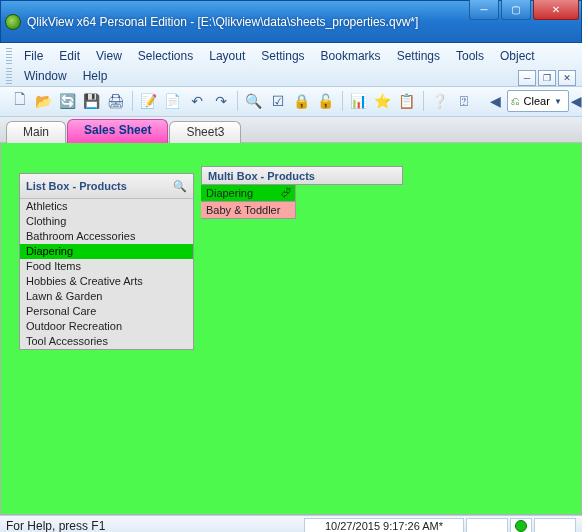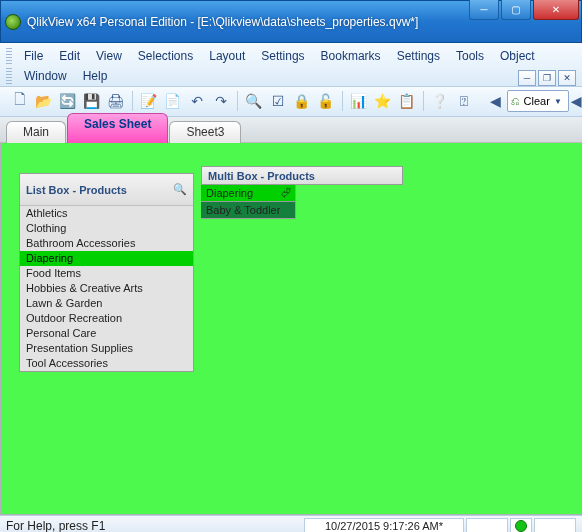--- a/index.html
+++ b/index.html
@@ -26,37 +26,37 @@
   .toolbar { display: flex; align-items: center; }
   .tbtn { width: 22px; height: 22px; display:flex; align-items:center; justify-content:center; margin: 0 1px; border: 1px solid transparent; border-radius: 3px; font-size: 14px; color:#3a5b8c; }
   .sep { width: 1px; height: 20px; background:#b9cde3; margin: 0 4px; }
   .clear-box { display:flex; align-items:center; border:1px solid #8ea9ce; background:#fff; border-radius:2px; padding:1px 6px 1px 3px; margin-left:4px; font-size:11px; height:22px; }
   .clear-box .ico { color:#2a7a20; margin-right:4px; }
   .dropdown-arrow { font-size:8px; margin-left:4px; color:#2a4d82;}
 
   
   .tabstrip { height: 26px; background: linear-gradient(#e9eef2,#d3d9dd); display:flex; align-items:flex-end; padding: 0 6px; border-bottom: 1px solid #bdbdbd; }
   .tab { height: 22px; padding: 3px 16px 2px 16px; margin-right: 1px; border: 1px solid #a7a7a7; border-bottom:none; border-radius: 6px 6px 0 0; background: linear-gradient(#fff,#e8e8e8); font-size:12px; color:#333; position:relative; top:1px; }
-  .tab.active { background: linear-gradient(#ff9ee3,#ff4fc1); color:#003a8c; font-weight:bold; border-color:#c948a5; height:30px; z-index:2;}
+  .tab.active { background: linear-gradient(#ff9ee3,#ff4fc1); color:#003a8c; font-weight:bold; border-color:#c948a5; height:24px; z-index:2;}
   
   
   .sheet { background: #4df94d; height: 372px; position: relative; border: 1px solid #aeb2b5; border-top:none; }
   
   .box { position:absolute; background:#e3e3e3; border: 1px solid #9a9a9a; font-size:11px; }
-  .box-title { height:32px; display:flex; align-items:center; padding: 0 6px; font-weight:bold; color:#2a4d82; background:linear-gradient(#f3f3f3,#dedede); border-bottom:1px solid #c0c0c0;}
+  .box-title { height:25px; display:flex; align-items:center; padding: 0 6px; font-weight:bold; color:#2a4d82; background:linear-gradient(#f3f3f3,#dedede); border-bottom:1px solid #c0c0c0;}
   .box-title .search { margin-left:auto; font-size:11px; color:#555; }
   .listitem { padding: 1px 6px; height:15px; color:#222; }
   .listitem.selected { background:#00d000; color:#000; }
   
   .multibox { position:absolute; font-size:11px; }
   .multibox .mtitle { height:19px; display:flex; align-items:center; padding:0 6px; font-weight:bold; color:#2a4d82; background:linear-gradient(#f3f3f3,#dedede); border:1px solid #9a9a9a;}
   .mrow { display:flex; height:17px; }
   .mlabel { width:130px; background:#e3e3e3; border:1px solid #9a9a9a; border-top:none; padding:1px 5px; display:flex; align-items:center; color:#222;}
   .mlabel .dd { margin-left:auto; font-size:7px; color:#333;}
-  .mval { width:95px; background:#15803d; border:1px solid #9a9a9a; border-top:none; border-left:none; padding:1px 5px; color:#222; display:flex; align-items:center;}
+  .mval { width:95px; background:#fca5a5; border:1px solid #9a9a9a; border-top:none; border-left:none; padding:1px 5px; color:#222; display:flex; align-items:center;}
   .mval.selected { background:#00d000; }
   .mval .cursor { display:none; }
   .mval.hascursor .cursor { display:inline; position:absolute; font-size:13px;}
   
   
   .statusbar { height: 20px; background: linear-gradient(#f4f8fc,#dee9f5); border-top:1px solid #b9cde3; display:flex; align-items:center; padding:0 6px; font-size:12px; color:#222;}
   .statusbar .spacer { flex:1; }
   .statusbar .well { border:1px solid #b9cde3; height:16px; padding:0 20px; margin-left:2px; background:#fff; display:flex; align-items:center; font-size:11px;}
   .statusbar .dot { width:12px; height:12px; background:#17c217; border-radius:50%; border:1px solid #0a7a0a; margin:0 2px;}
 </style>
@@ -150,23 +150,22 @@
       <span>List Box - Products</span>
       <span class="search">🔍</span>
     </div>
     <div class="listitem">Athletics</div>
     <div class="listitem">Clothing</div>
     <div class="listitem">Bathroom Accessories</div>
     <div class="listitem selected">Diapering</div>
     <div class="listitem">Food Items</div>
     <div class="listitem">Hobbies &amp; Creative Arts</div>
     <div class="listitem">Lawn &amp; Garden</div>
+    <div class="listitem">Personal Care</div>
     <div class="listitem">Outdoor Recreation</div>
-    <div class="listitem">Personal Care</div>
-    <div class="listitem">Presentation Supplies</div>
     <div class="listitem">Tool Accessories</div>
   </div>
 
   <div class="multibox" style="left:200px; top:23px; width:202px;">
     <div class="mtitle">Multi Box - Products</div>
     <div class="mrow">
       <div class="mval selected hascursor" style="position:relative;">
         <span>Diapering</span>
         <span class="cursor" style="right:4px;">⮰</span>
       </div>

